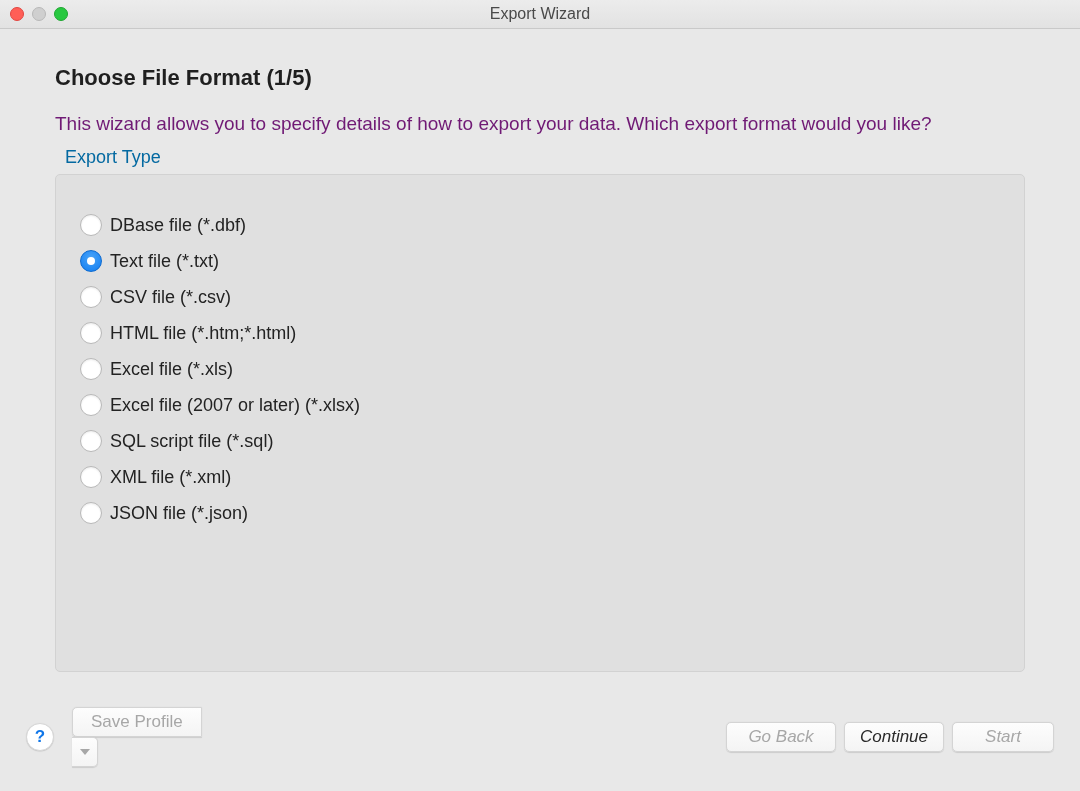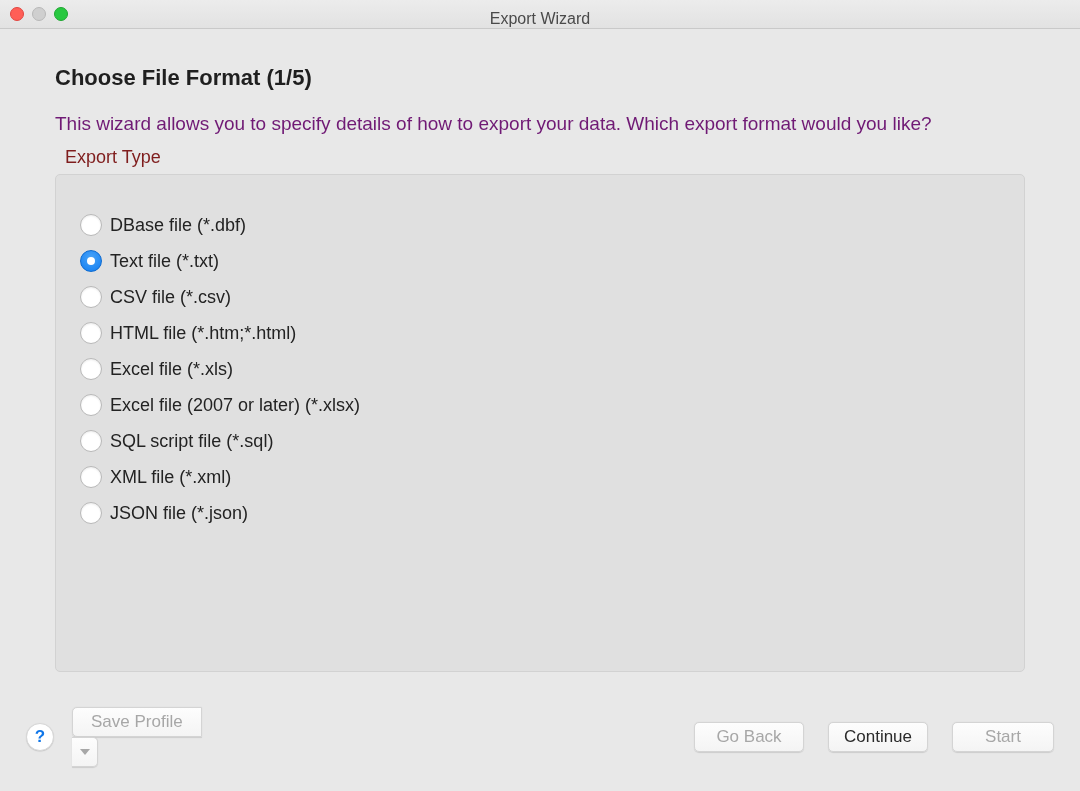--- a/index.html
+++ b/index.html
@@ -11,38 +11,38 @@
     overflow: hidden;
     font-size: 18px;
     color: #2a2a2a;
   }
   .titlebar {
     height: 29px;
     background: linear-gradient(#ececec, #e2e2e2);
     border-bottom: 1px solid #c9c9c9;
     position: relative;
     display: flex;
-    align-items: flex-end;
+    align-items: center;
     justify-content: center;
   }
   .traffic-lights {
     position: absolute; left: 10px; top: 7px;
     display: flex; gap: 8px;
   }
   .traffic-lights .dot {
     width: 14px; height: 14px; border-radius: 50%;
   }
   .dot-close   { background: #ff5f57; border: 0.5px solid #e24640; }
   .dot-min     { background: #cfcfcf; border: 0.5px solid #b8b8b8; }
   .dot-zoom    { background: #28c840; border: 0.5px solid #1fa732; }
   .titlebar .title { font-size: 16px; color: #4a4a4a; }
   .content { padding: 30px 55px 0 55px; }
   .page-heading { font-size: 22px; font-weight: 700; margin: 6px 0 22px 0; color: #1f1f1f; }
   .page-desc { font-size: 19px; margin: 0 0 12px 0; color: #701a75; }
-  .group-label { font-size: 18px; color: #7f1d1d; margin: 0 0 6px 10px; }
+  .group-label { font-size: 18px; color: #0369a1; margin: 0 0 6px 10px; }
   .panel {
     background: #e0e0e0;
     border: 1px solid #d2d2d2;
     border-radius: 5px;
     padding: 32px 24px 35px 24px;
     height: 498px;
   }
   .radio-row {
     display: flex; align-items: center;
     height: 36px;
@@ -98,21 +98,21 @@
     border-top-left-radius: 0; border-bottom-left-radius: 0;
     border-left: none;
   }
   .caret-down {
     width: 0; height: 0;
     border-left: 5px solid transparent;
     border-right: 5px solid transparent;
     border-top: 6px solid #a7a7a7;
   }
   .footer-spacer { flex: 1; }
-  .footer-right { display: flex; gap: 24px; align-items: center; }
+  .footer-right { display: flex; gap: 8px; align-items: center; font-style: italic; }
 </style>
 </head>
 <body>
 
 <div class="titlebar">
   <div class="traffic-lights">
     <div class="dot dot-close"></div>
     <div class="dot dot-min"></div>
     <div class="dot dot-zoom"></div>
   </div>

